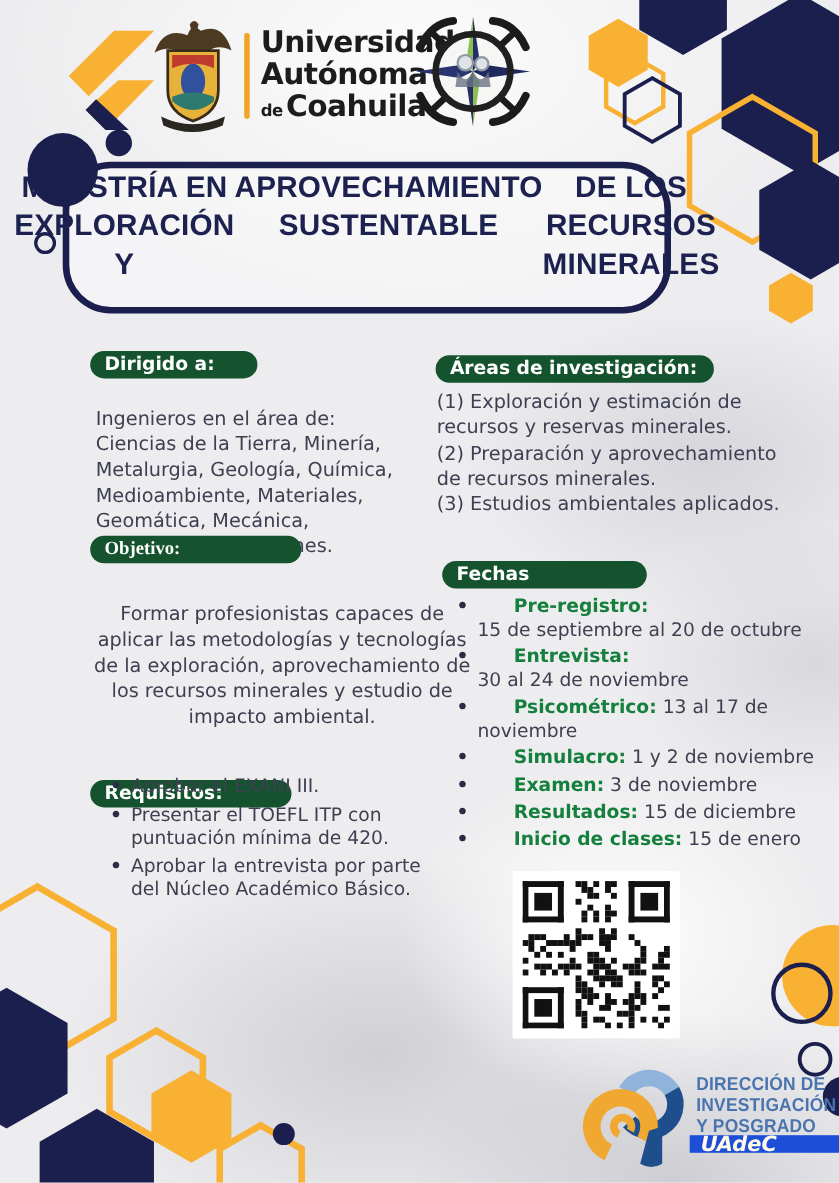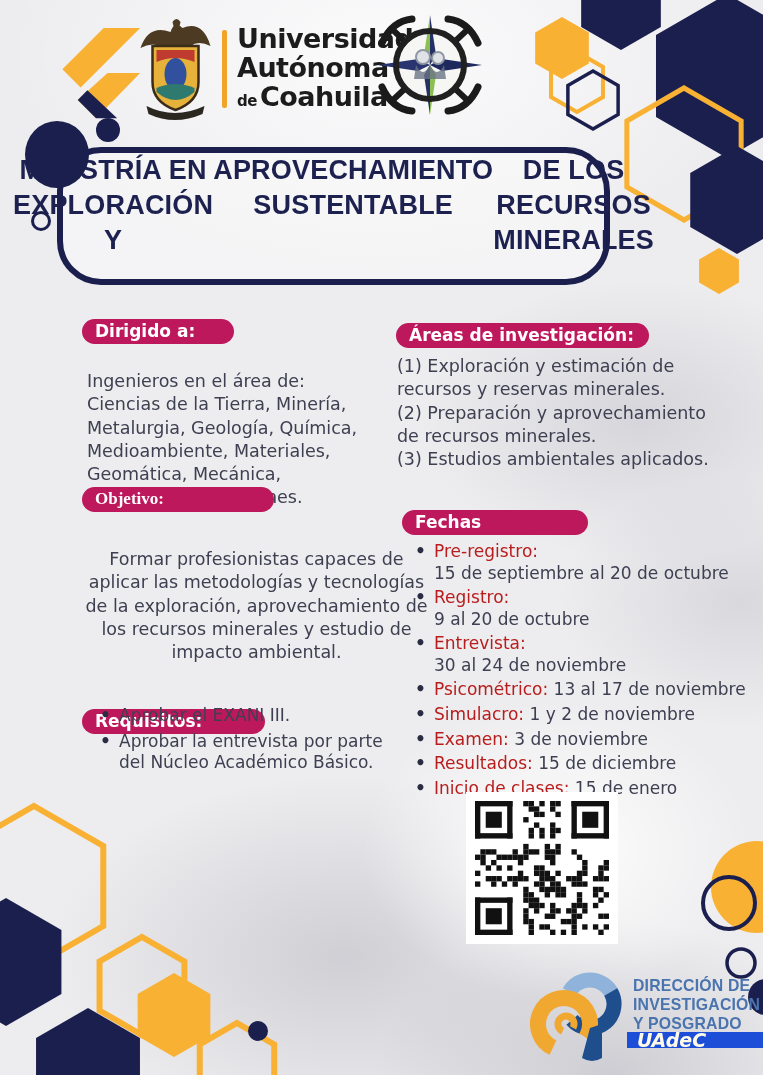--- a/index.html
+++ b/index.html
@@ -30,39 +30,39 @@
   #title-box{left:57px;top:147px;width:553px;height:138px;border:6px solid #1b1f4e;
              border-radius:44px;background:rgba(252,252,253,0.45);z-index:2;
              display:flex;flex-direction:row;justify-content:center;text-align:center;}
   #title-box div{font-family:"Liberation Sans","DejaVu Sans",sans-serif;font-weight:700;
                  font-size:27px;line-height:35px;color:#1d2150;letter-spacing:0.2px;}
   .circle{border-radius:50%;z-index:3;}
   #c-big{left:25px;top:121px;width:64px;height:67px;background:#1b1f4e;}
   #c-small{left:96px;top:118px;width:24px;height:24px;background:#1b1f4e;}
   #c-ring{left:31px;top:211px;width:20px;height:20px;border:3px solid #1b1f4e;background:transparent;}
   
-  .pill{background:#be185d;color:#fff;font-weight:700;font-size:17px;border-radius:15px;
+  .pill{background:#14532d;color:#fff;font-weight:700;font-size:17px;border-radius:15px;
         padding:2px 0 3px 13px;z-index:2;}
   #pill-dirigido{left:82px;top:319px;width:152px;}
   #pill-areas{left:396px;top:323px;width:253px;}
   #pill-objetivo{left:82px;top:487px;width:192px;font-family:Liberation Serif, serif;}
   #pill-fechas{left:402px;top:510px;width:186px;}
   #pill-requisitos{left:82px;top:709px;width:183px;}
   
   .prebody{white-space:pre-line;font-size:17.5px;line-height:1.33;color:#3e4052;z-index:2;}
   #body-dirigido{left:87px;top:351px;width:330px;margin-top:19px;}
   #body-areas{left:397px;top:355px;width:345px;}
   #body-objetivo{left:84px;top:548px;width:345px;text-align:center;}
   ul.blist{list-style:none;margin:0;padding:0;z-index:2;}
   ul.blist li{position:relative;font-size:17px;line-height:1.27;color:#3e4052;margin-bottom:3px;}
   ul.blist li::before{content:"•";position:absolute;color:#2a2c44;font-weight:700;}
   #fechas-list{left:400px;top:541px;width:352px;}
   #fechas-list li{padding-left:34px;}
   #fechas-list li::before{left:15px;}
-  #fechas-list .lbl{font-weight:400;color:#b91c1c;}
+  #fechas-list .lbl{font-weight:700;color:#15803d;margin-left:33px;}
   #fechas-list li.stack .val{display:block;}
   #requisitos-list{left:82px;top:705px;width:335px;}
   #requisitos-list li{padding-left:37px;margin-bottom:4px;}
   #requisitos-list li::before{left:18px;}
   #requisitos-list li span{white-space:pre-line;}
   
   #qr-card{left:466px;top:792px;width:152px;height:152px;background:#fff;z-index:2;
            display:flex;align-items:center;justify-content:center;}
   
   #dip-mark{left:526px;top:966px;width:106px;height:100px;z-index:2;}
@@ -171,32 +171,33 @@
 <div class="abs pill" id="pill-objetivo">Objetivo:</div>
 <div class="abs prebody" id="body-objetivo">Formar profesionistas capaces de
 aplicar las metodologías y tecnologías
 de la exploración, aprovechamiento de
 los recursos minerales y estudio de
 impacto ambiental.</div>
 
 <div class="abs pill" id="pill-fechas">Fechas</div>
 <ul class="abs blist" id="fechas-list">
   <li class="stack"><span class="lbl">Pre-registro:</span> <span class="val">15 de septiembre al 20 de octubre</span></li>
-  <li class="stack"><span class="lbl">Registro:</span> <span class="val">9 al 20 de octubre</span></li>
   <li class="stack"><span class="lbl">Entrevista:</span> <span class="val">30 al 24 de noviembre</span></li>
   <li><span class="lbl">Psicométrico:</span> <span class="val">13 al 17 de noviembre</span></li>
   <li><span class="lbl">Simulacro:</span> <span class="val">1 y 2 de noviembre</span></li>
   <li><span class="lbl">Examen:</span> <span class="val">3 de noviembre</span></li>
   <li><span class="lbl">Resultados:</span> <span class="val">15 de diciembre</span></li>
   <li><span class="lbl">Inicio de clases:</span> <span class="val">15 de enero</span></li>
 </ul>
 
 <div class="abs pill" id="pill-requisitos">Requisitos:</div>
 <ul class="abs blist" id="requisitos-list">
   <li><span>Aprobar el EXANI III.</span></li>
+  <li><span>Presentar el TOEFL ITP con
+puntuación mínima de 420.</span></li>
   <li><span>Aprobar la entrevista por parte
 del Núcleo Académico Básico.</span></li>
 </ul>
 
 <div class="abs" id="qr-card">
   <svg id="qr-svg" width="134" height="134" viewBox="0 0 25 25">
       <rect x="0" y="0" width="7" height="1" fill="#111"></rect>
       <rect x="0" y="6" width="7" height="1" fill="#111"></rect>
       <rect x="0" y="0" width="1" height="7" fill="#111"></rect>
       <rect x="6" y="0" width="1" height="7" fill="#111"></rect>

